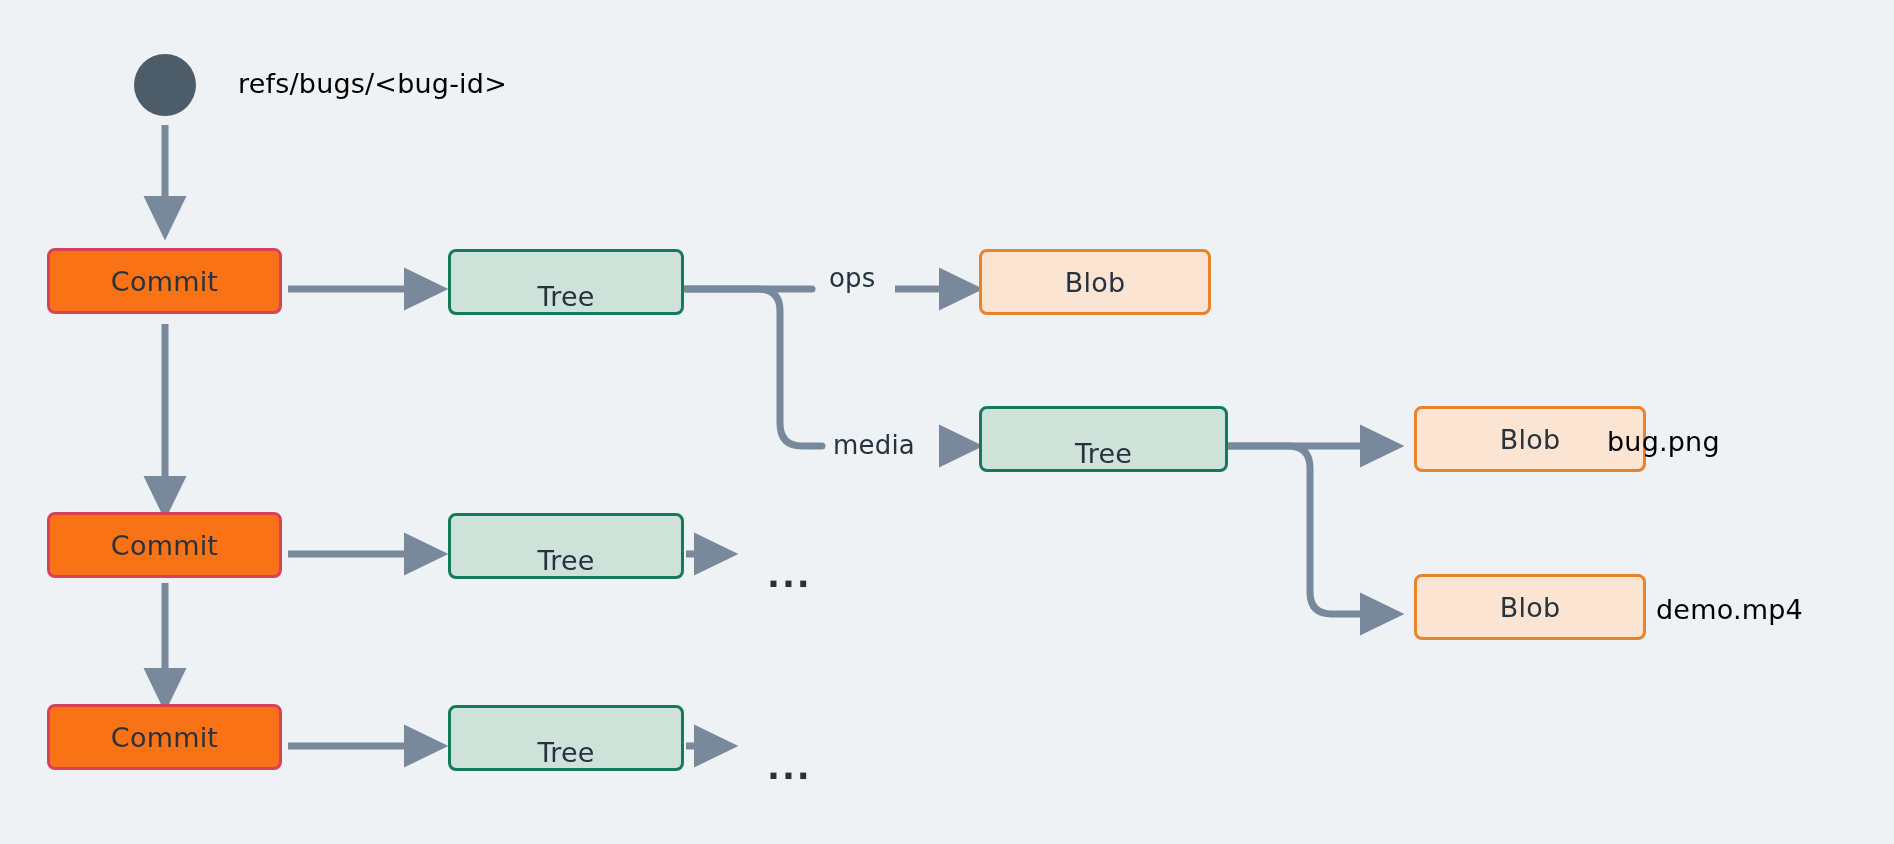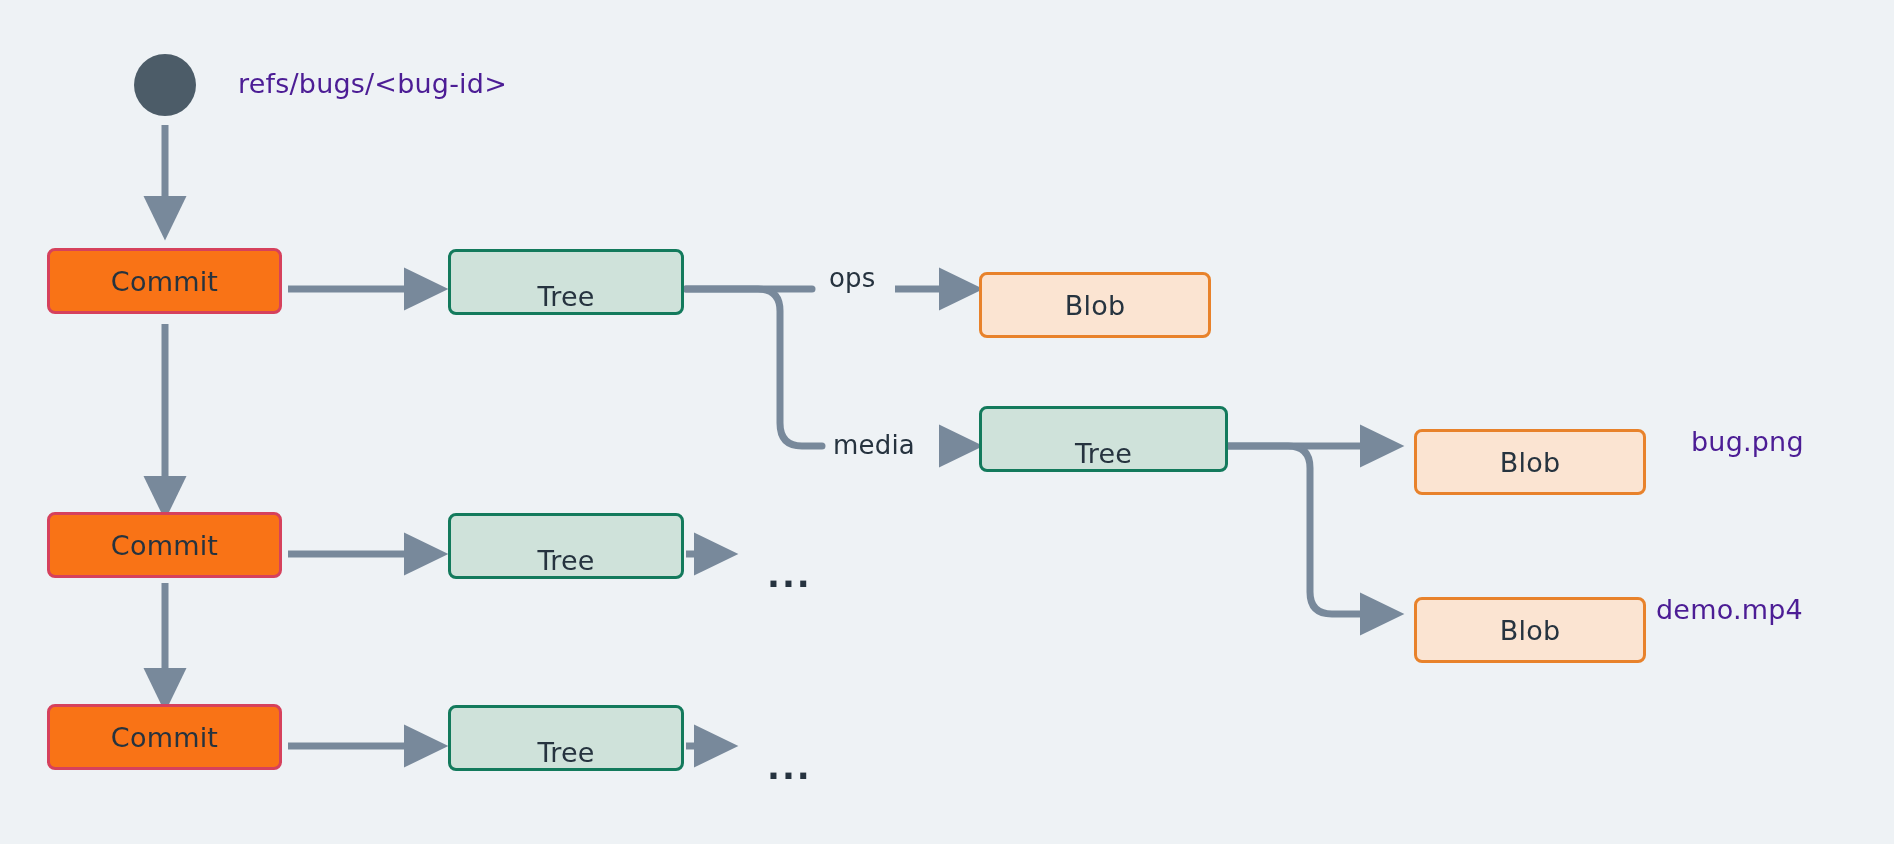--- a/index.html
+++ b/index.html
@@ -44,26 +44,25 @@
     border-color: #d6415c;
   }
   .node-tree {
     background: #cfe2da;
     border-color: #137a5c;
     align-items: flex-end;
   }
   .node-blob {
     background: #fbe4d2;
     border-color: #e8822b;
-    margin-top: 23px;
   }
   .plain-label {
     position: absolute;
     font-size: 27px;
-    color: #4c1d95;
+    color: #000000;
     white-space: nowrap;
     letter-spacing: 0.2px;
   }
   .edge-label {
     position: absolute;
     font-size: 26px;
     color: #26333f;
     white-space: nowrap;
     background: #eef2f5;
     padding: 0 3px;
@@ -152,19 +151,19 @@
     <span>Tree</span>
   </div>
 
   <div class="node node-blob" style="left:1414px; top:406px; width:232px; height:66px;">
     <span>Blob</span>
   </div>
   <div class="node node-blob" style="left:1414px; top:574px; width:232px; height:66px;">
     <span>Blob</span>
   </div>
 
-  <div class="plain-label" style="left:1691px; top:426px;">bug.png</div>
+  <div class="plain-label" style="left:1607px; top:426px;">bug.png</div>
   <div class="plain-label" style="left:1656px; top:594px;">demo.mp4</div>
 
   <div class="ellipsis" style="left:767px; top:558px;">...</div>
   <div class="ellipsis" style="left:767px; top:750px;">...</div>
 
 </div>
 
 </body></html>

